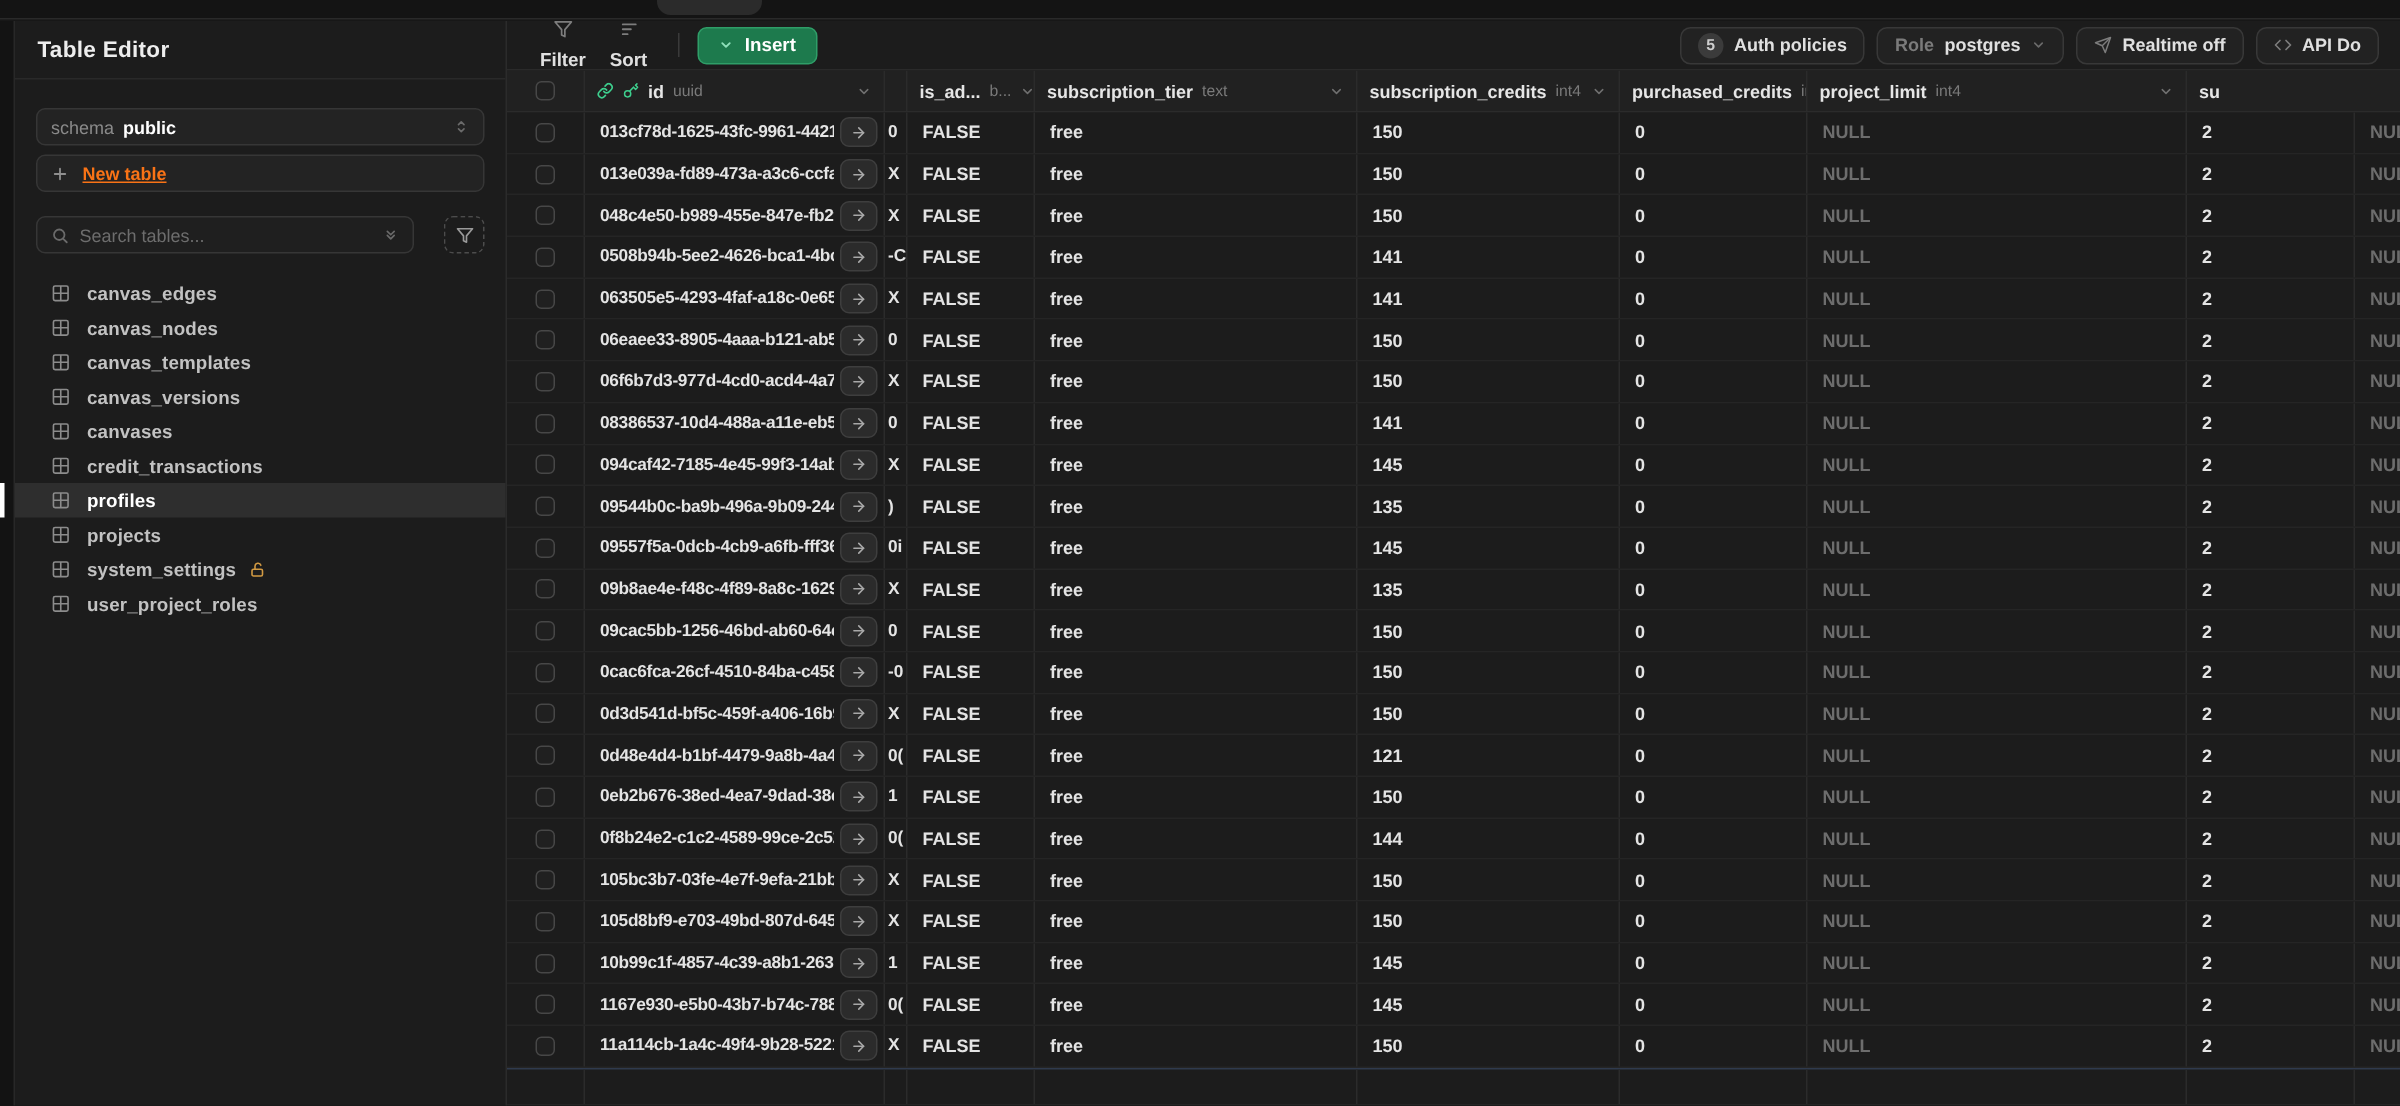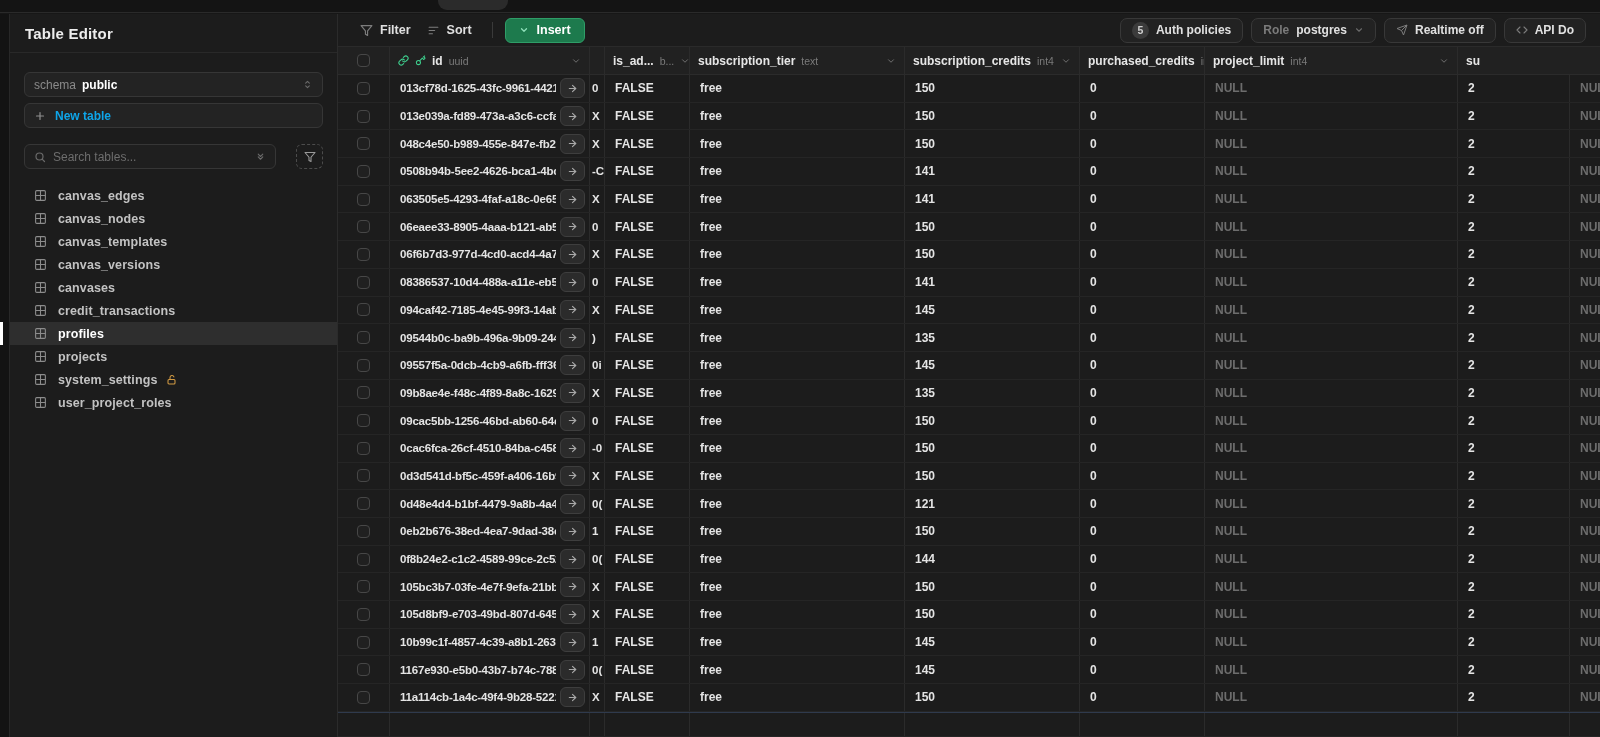--- a/index.html
+++ b/index.html
@@ -24,21 +24,21 @@
              padding-left:15px; flex:none; }
   .sb-title { font-size:15px; font-weight:700; color:#ededed; letter-spacing:.2px; }
   .sb-controls { padding:19px 14px 0 14px; }
   .fieldbox { height:25px; border:1px solid #363636; border-radius:6px; background:#232323;
               display:flex; align-items:center; padding:0 9px; font-size:12px; }
   .schema-box .lbl { color:#8a8a8a; margin-right:6px; }
   .schema-box .val { color:#ffffff; font-weight:700; }
   .flexspace { flex:1; }
   .newtable { margin-top:6px; background:#232323; cursor:pointer; }
   .newtable .plus { color:#8f8f8f; margin-right:9px; display:flex; }
-  .newtable .val { color:#0ea5e9; font-weight:700; font-size:12px; }
+  .newtable .val { color:#f97316; font-weight:700; font-size:12px;text-decoration:underline; }
   .search-row { margin-top:16px; display:flex; gap:20px;text-align:center; }
   .search-box { flex:1; background:#1f1f1f; }
   .search-box .ph { color:#6d6d6d; font-size:12px; margin-left:7px; }
   .icon-muted { color:#7d7d7d; display:flex; }
   .icon-dim { color:#6a6a6a; display:flex; }
   .filter-square { width:27px; height:25px; border:1px dashed #4c4c4c; border-radius:6px;
                    display:flex; align-items:center; justify-content:center; color:#9a9a9a; }
   .tbl-list { margin-top:15px; }
   .tbl-item { position:relative; height:23px; display:flex; align-items:center;
               padding-left:24px; cursor:pointer; }
@@ -49,21 +49,21 @@
   .tbl-item.selected::before { content:""; position:absolute; left:-10px; top:0; width:3px;
                                height:100%; background:#ffffff; }
   .lock-icon { margin-left:9px; color:#d29a43; display:flex; }
 
   
   .main { flex:1; min-width:0; display:flex; flex-direction:column; background:#1c1c1c; }
   .toolbar { height:33px; flex:none; display:flex; align-items:center; padding:0 14px;
              border-bottom:1px solid #2a2a2a; }
   .tb-btn { display:flex; align-items:center; gap:7px; font-size:12.5px; font-weight:600;
             color:#e0e0e0; background:none; border:none; cursor:pointer; padding:4px 8px;
-            font-family:inherit; }
+            font-family:inherit;flex-direction:column; }
   .tb-divider { width:1px; height:16px; background:#3a3a3a; margin:0 12px; }
   .insert-btn { display:flex; align-items:center; gap:8px; height:25px; padding:0 13px;
                 background:#1d7a4d; border:1px solid #2f9e68; border-radius:6px;
                 color:#ffffff; font-size:12.5px; font-weight:700; cursor:pointer;
                 font-family:inherit; }
   .insert-btn .chev { color:#8fe0ba; display:flex; }
   .tb-right { margin-left:auto; display:flex; gap:8px; align-items:center; }
   .pill-btn { display:flex; align-items:center; gap:7px; height:25px; padding:0 11px;
               background:#222222; border:1px solid #383838; border-radius:7px;
               font-size:12px; font-weight:700; color:#e0e0e0; cursor:pointer;

